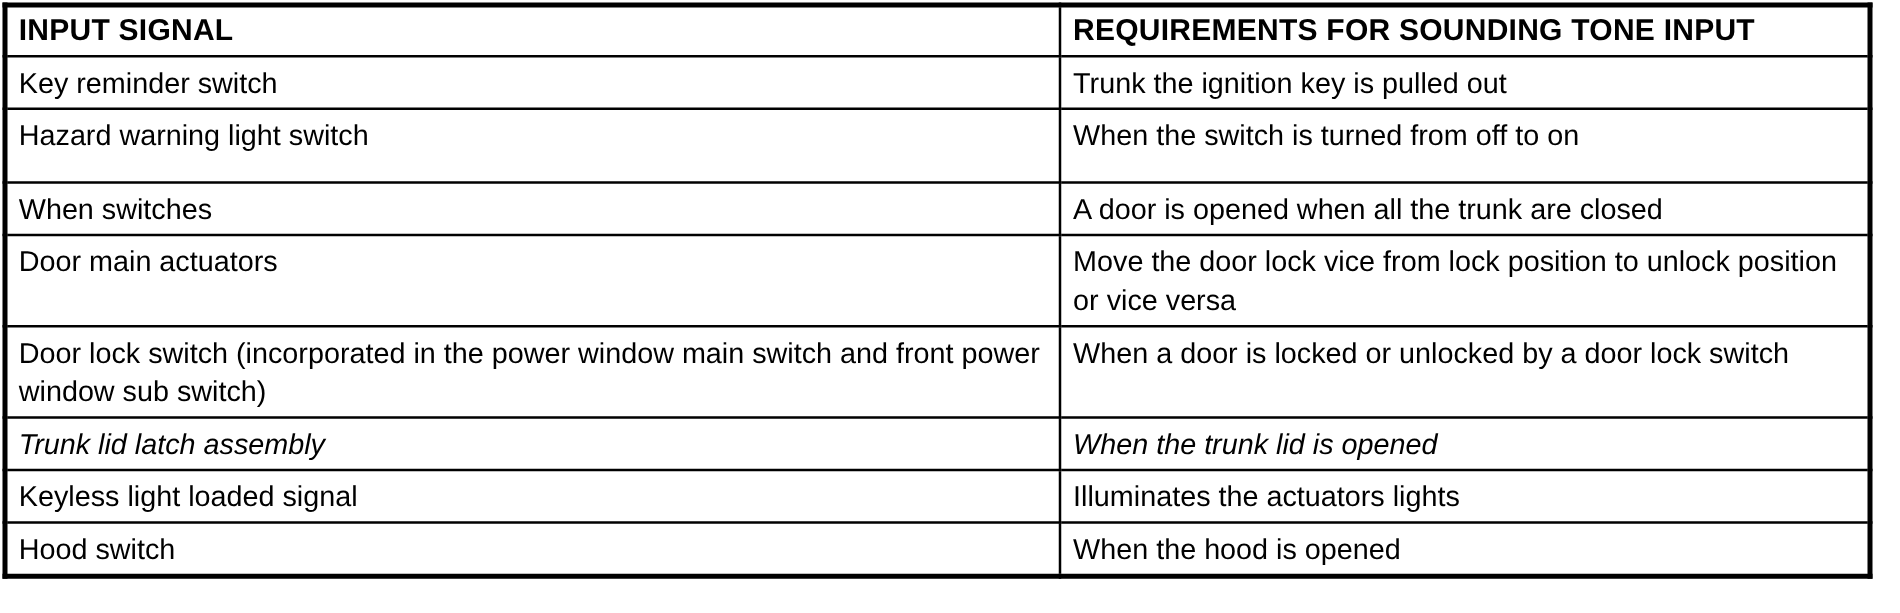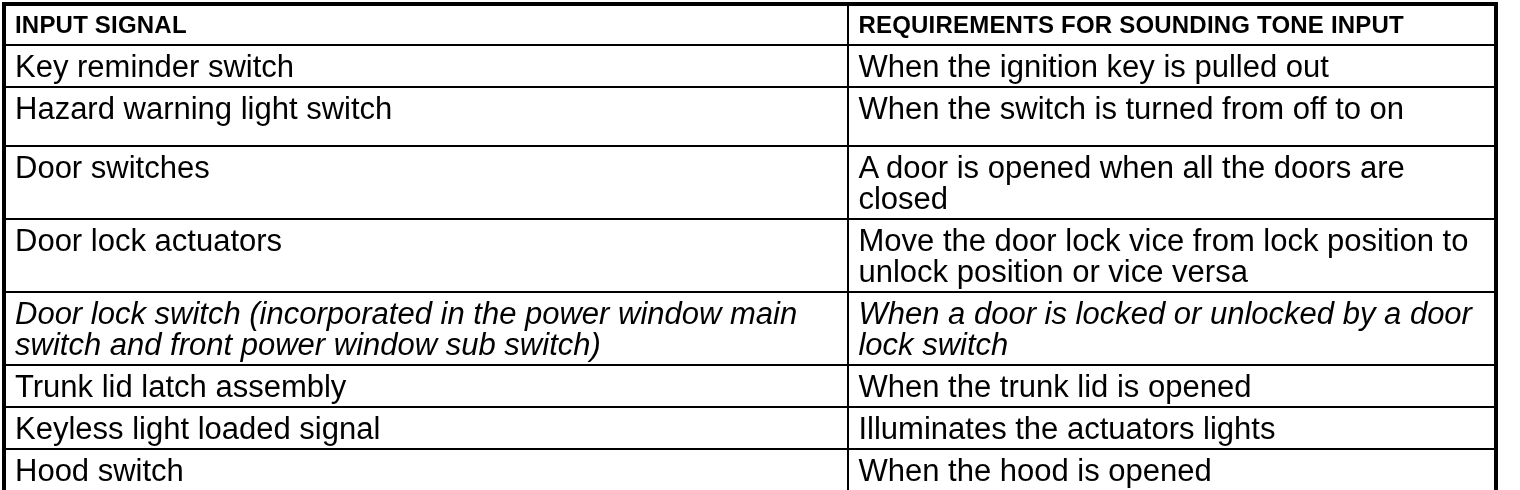--- a/index.html
+++ b/index.html
@@ -40,30 +40,30 @@
   col.requirement-col { width: 43.4%; }
   thead th {
     font-size: 24px;
     font-weight: bold;
     letter-spacing: 0.2px;
     line-height: 1.2;
     height: 38px;
     white-space: nowrap;
   }
   tbody td {
-    font-size: 31px;
+    font-size: 23px;
     font-weight: normal;
     line-height: 31px;
   }
   tbody tr { height: 42px; }
   tbody tr:nth-child(2) { height: 59px; }
   tbody tr:nth-child(3) { height: 42px; }
   tbody tr:nth-child(4) { height: 70px; }
-  tbody tr:nth-child(5) { height: 56px; font-style: italic; }
-  tbody tr:nth-child(6) { height: 38px; }
+  tbody tr:nth-child(5) { height: 56px; }
+  tbody tr:nth-child(6) { height: 38px; font-style: italic; }
   tbody tr:nth-child(8) { height: 43px; }
   tbody tr:nth-child(9) { height: 41px; font-style: italic; }
 </style>
 </head>
 <body>
 
 <div class="page">
   <table class="alarm-table">
     <colgroup>
       <col class="signal-col">
@@ -71,35 +71,35 @@
     </colgroup>
     <thead>
       <tr>
         <th>INPUT SIGNAL</th>
         <th>REQUIREMENTS FOR SOUNDING TONE INPUT</th>
       </tr>
     </thead>
     <tbody>
   <tr>
     <td>Key reminder switch</td>
-    <td>When the ignition key is pulled out</td>
+    <td>Trunk the ignition key is pulled out</td>
   </tr>
 
   <tr>
     <td>Hazard warning light switch</td>
     <td>When the switch is turned from off to on</td>
   </tr>
 
   <tr>
-    <td>Door switches</td>
-    <td>A door is opened when all the doors are closed</td>
+    <td>When switches</td>
+    <td>A door is opened when all the trunk are closed</td>
   </tr>
 
   <tr>
-    <td>Door lock actuators</td>
+    <td>Door main actuators</td>
     <td>Move the door lock vice from lock position to unlock position or vice versa</td>
   </tr>
 
   <tr>
     <td>Door lock switch (incorporated in the power window main switch and front power window sub switch)</td>
     <td>When a door is locked or unlocked by a door lock switch</td>
   </tr>
 
   <tr>
     <td>Trunk lid latch assembly</td>

